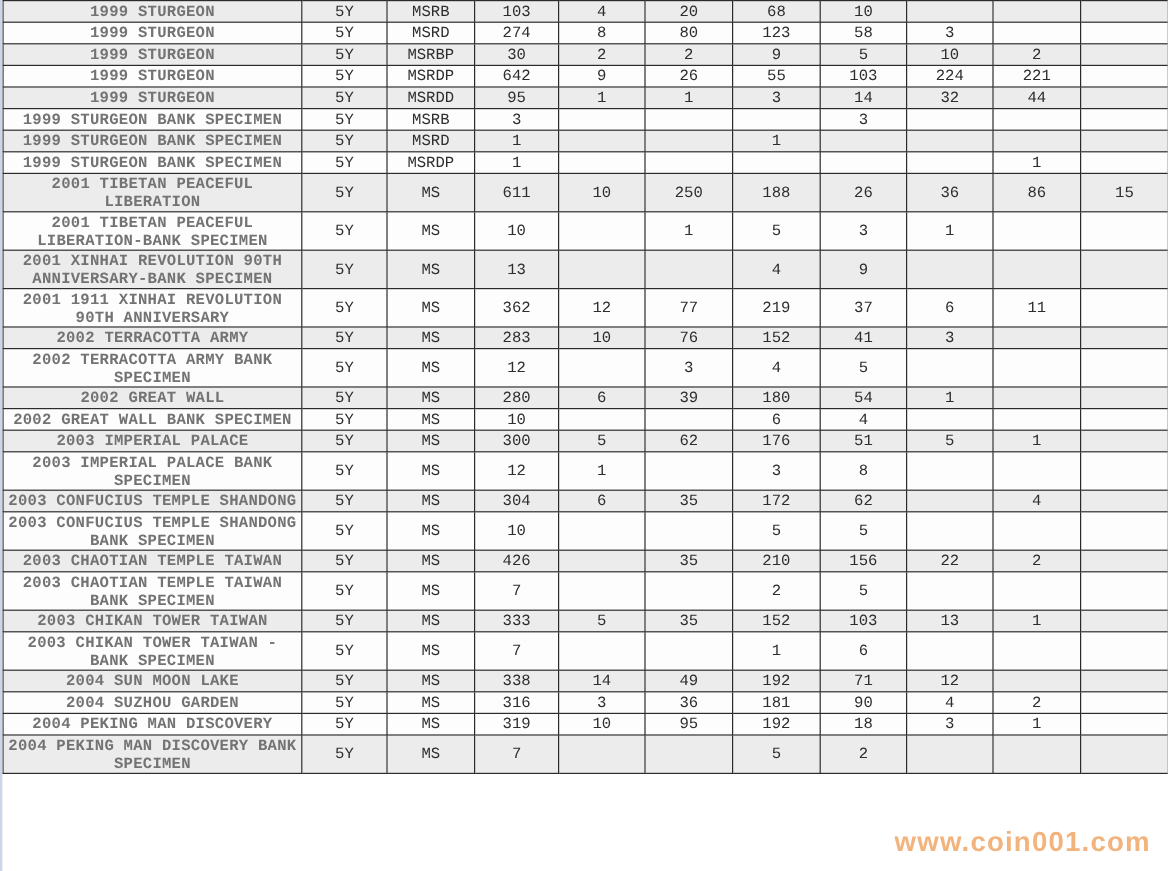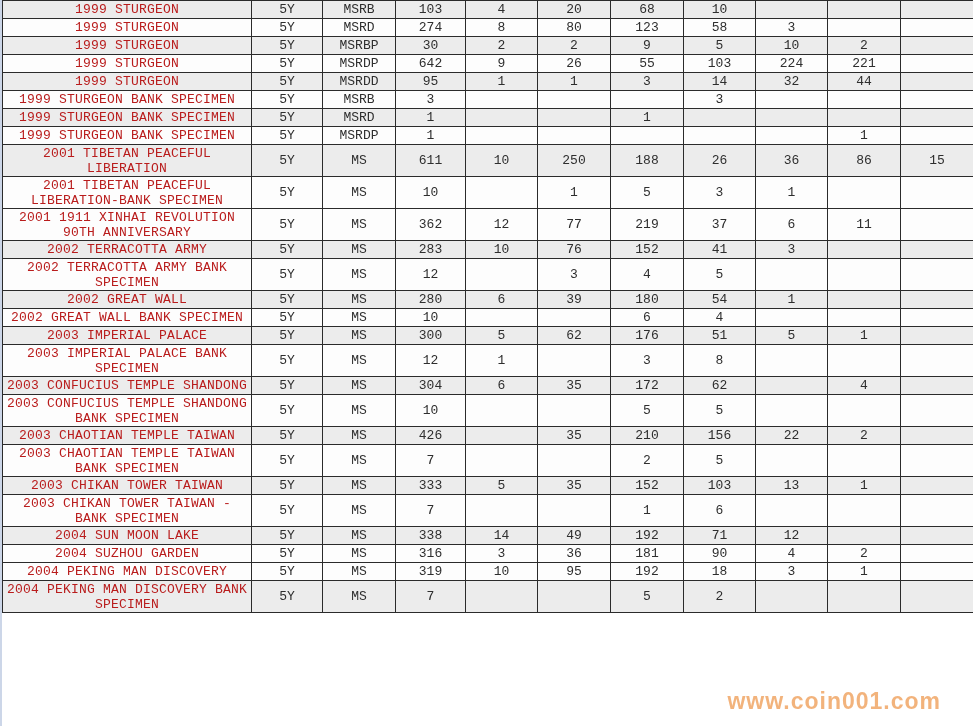--- a/index.html
+++ b/index.html
@@ -28,33 +28,33 @@
     border: 1px solid #2b2b2b;
     text-align: center;
     vertical-align: middle;
     font-size: 13px;
     line-height: 15px;
     color: #2e2e2e;
     padding: 0;
     overflow: hidden;
   }
   td.name {
-    font-weight: normal;
-    color: #b91c1c;
+    font-weight: bold;
+    color: #737373;
     white-space: pre-line;
     letter-spacing: 0.2px;
     cursor: pointer;
   }
   tr.odd  td { background: #ececec; }
   tr.even td { background: #fdfdfd; }
   tr.short { height: 18px; }
   tr.tall  { height: 32px; }
   .watermark {
     position: absolute;
-    right: 32px;
+    right: 14px;
     bottom: 11px;
     font-family: "Liberation Sans", sans-serif;
     font-weight: bold;
     font-size: 23px;
     letter-spacing: 1px;
     color: #ef9e58;
     opacity: 0.78;
     z-index: 3;
     pointer-events: none;
   }
@@ -205,20 +205,34 @@
       <td class="val">MS</td>
       <td class="val">10</td>
       <td class="val"></td>
       <td class="val">1</td>
       <td class="val">5</td>
       <td class="val">3</td>
       <td class="val">1</td>
       <td class="val"></td>
       <td class="val"></td>
     </tr>
+        <tr class="odd tall">
+      <td class="name">2001 XINHAI REVOLUTION 90TH
+ANNIVERSARY-BANK SPECIMEN</td>
+      <td class="val">5Y</td>
+      <td class="val">MS</td>
+      <td class="val">13</td>
+      <td class="val"></td>
+      <td class="val"></td>
+      <td class="val">4</td>
+      <td class="val">9</td>
+      <td class="val"></td>
+      <td class="val"></td>
+      <td class="val"></td>
+    </tr>
         <tr class="even tall">
       <td class="name">2001 1911 XINHAI REVOLUTION
 90TH ANNIVERSARY</td>
       <td class="val">5Y</td>
       <td class="val">MS</td>
       <td class="val">362</td>
       <td class="val">12</td>
       <td class="val">77</td>
       <td class="val">219</td>
       <td class="val">37</td>

